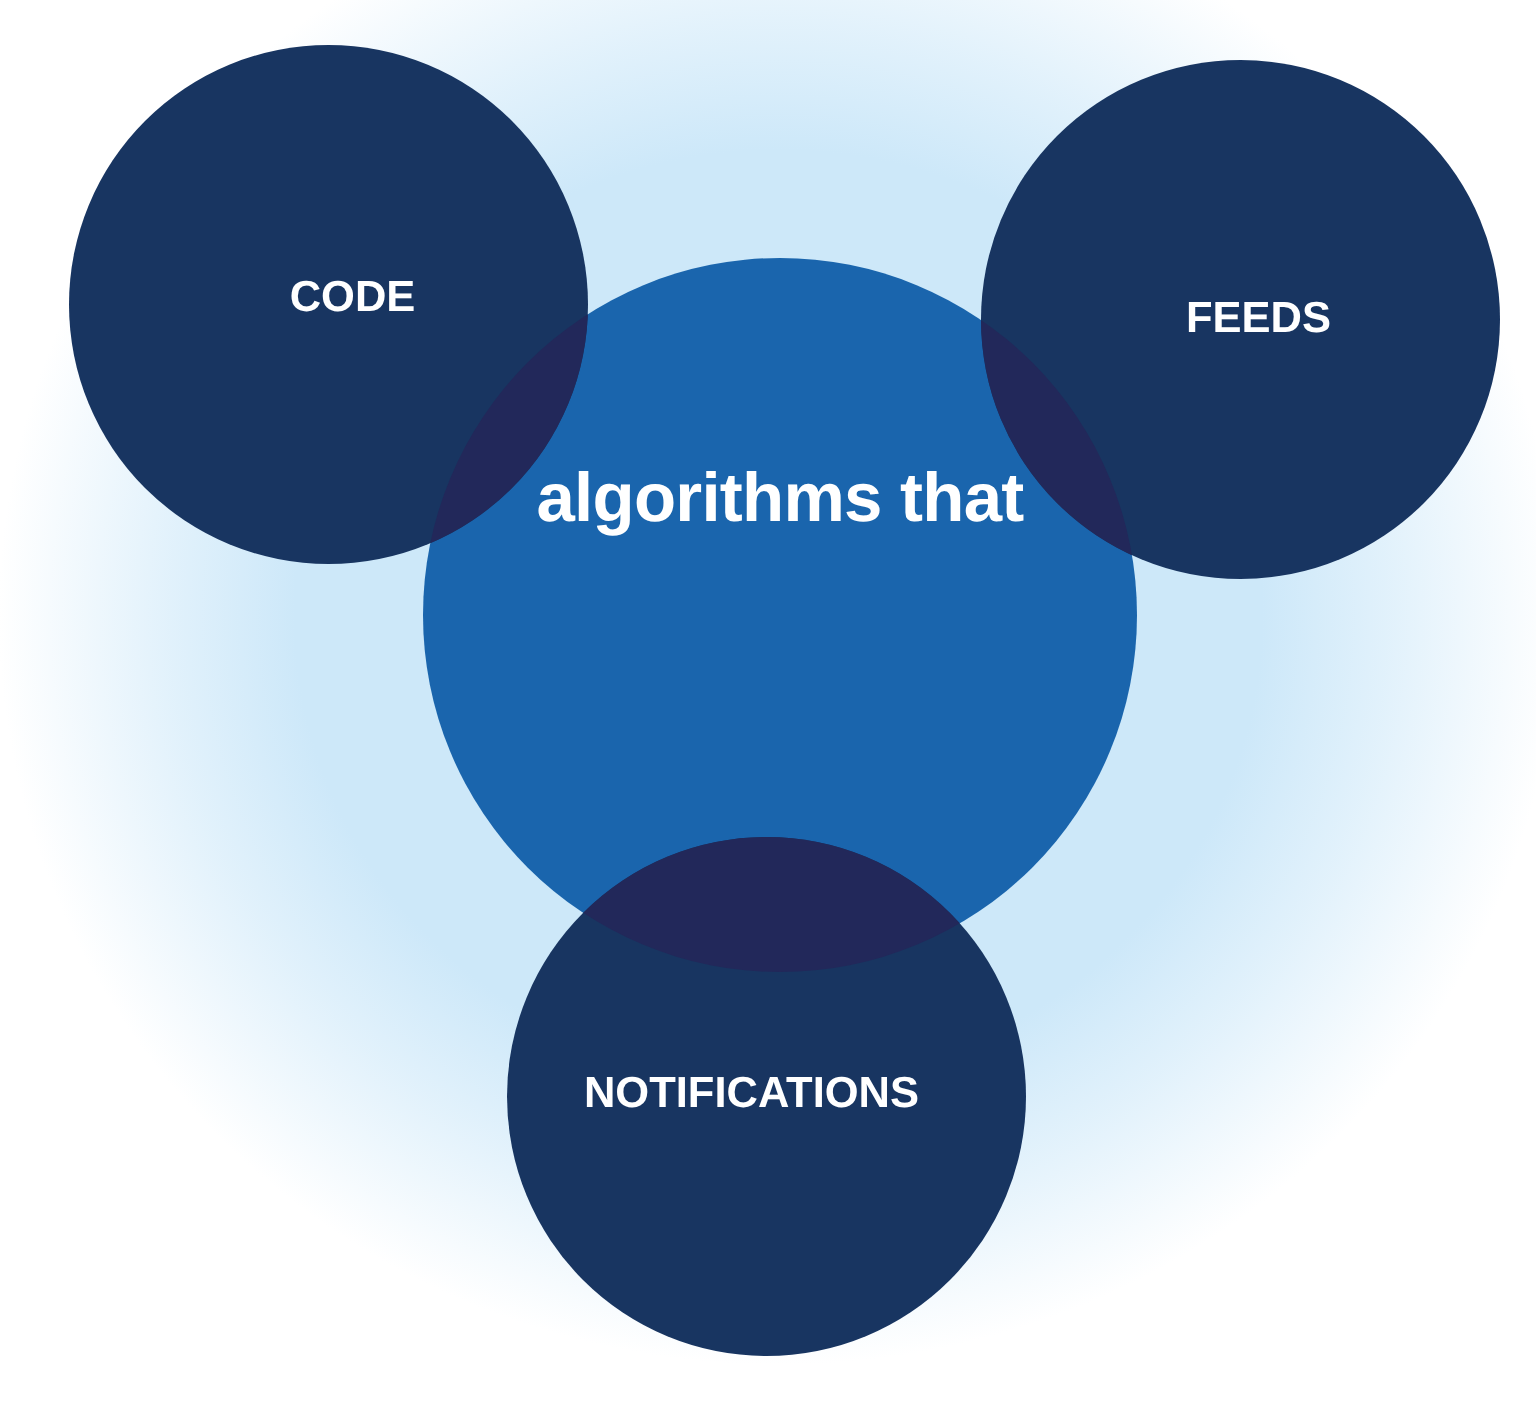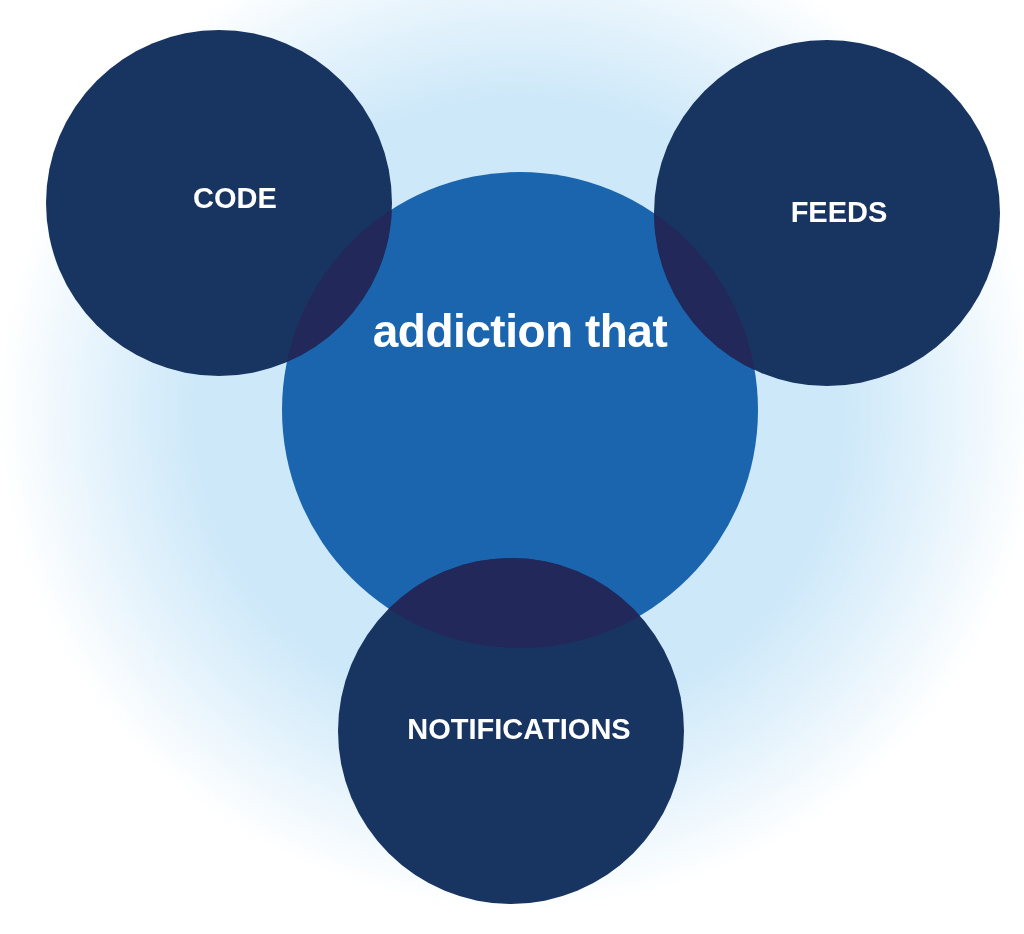--- a/index.html
+++ b/index.html
@@ -56,17 +56,17 @@
   </defs>
   <g clip-path="url(#clipCenter)" fill="#22285a">
     <circle cx="219" cy="203" r="173"></circle>
     <circle cx="827" cy="213" r="173"></circle>
     <circle cx="511" cy="731" r="173"></circle>
   </g>
 </svg>
 
 <div class="outer-label" style="left:46px; top:182px; width:378px;">CODE</div>
 <div class="outer-label" style="left:654px; top:196px; width:370px;">FEEDS</div>
-<div class="outer-label" style="left:346px; top:713px; width:346px;">NOTIFICATIONS</div>
+<div class="outer-label" style="left:328px; top:713px; width:346px;">NOTIFICATIONS</div>
 
 <div class="center-text">
-  <span>addiction that</span>
+  <span>algorithms that</span>
 </div>
 
 </body></html>

